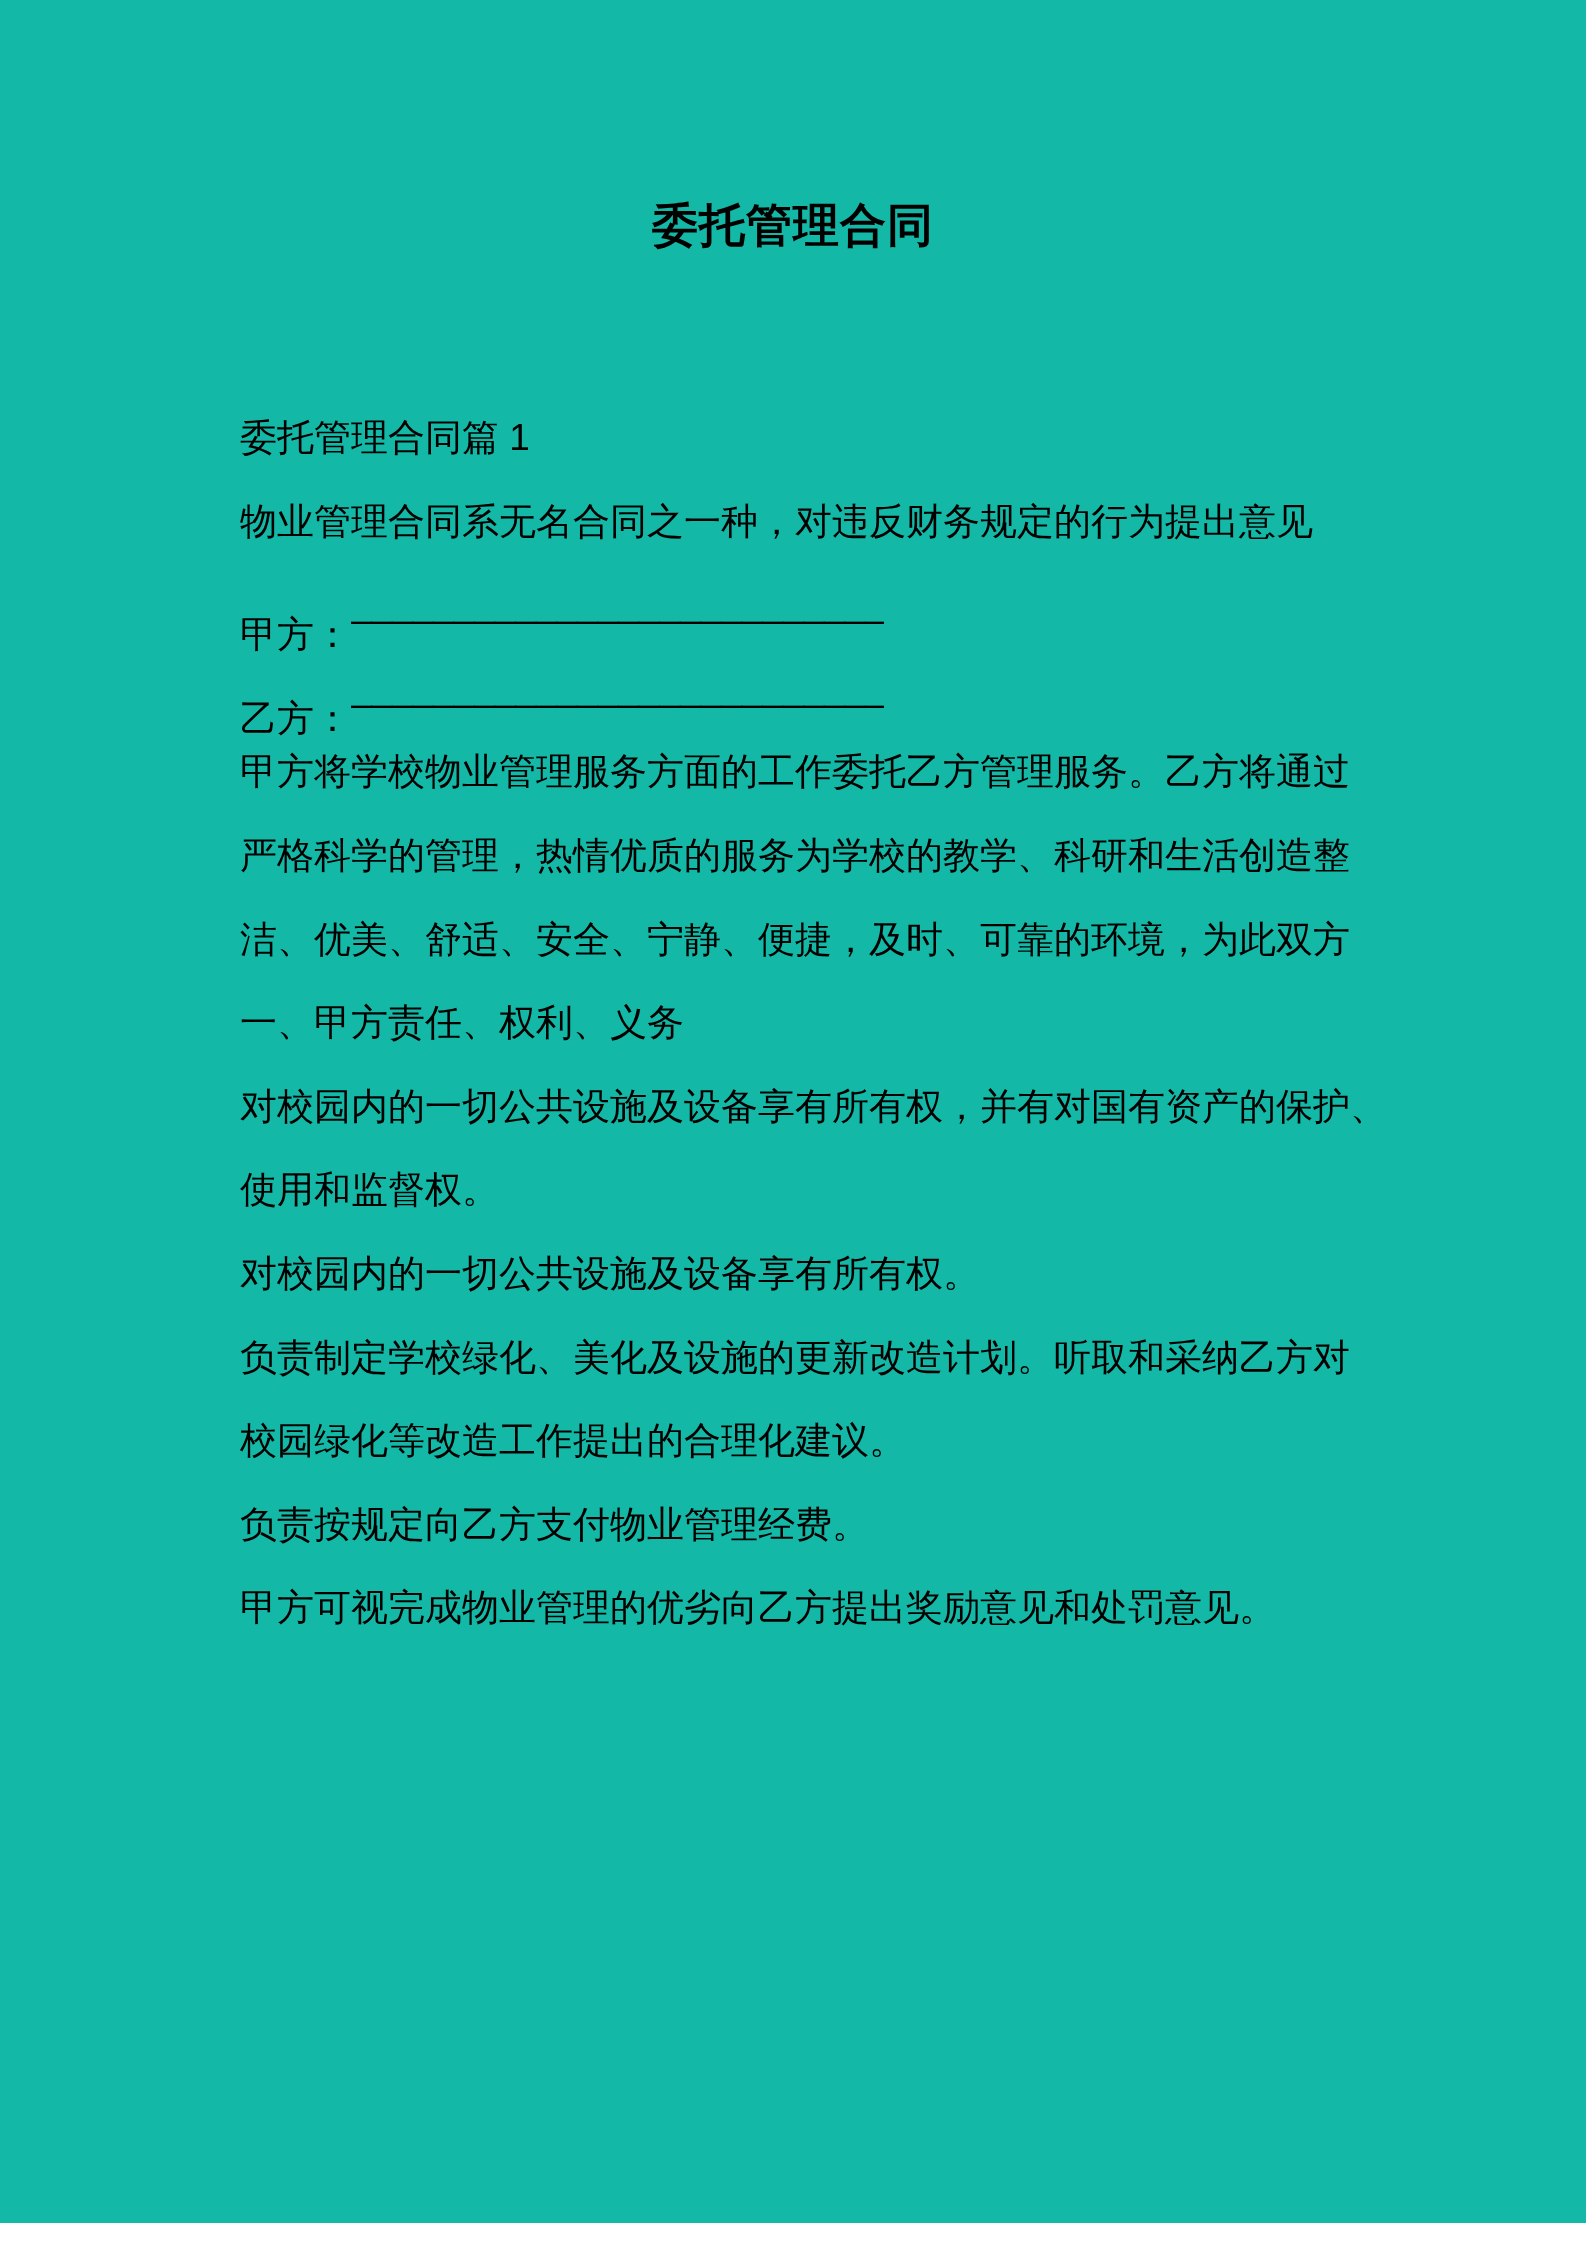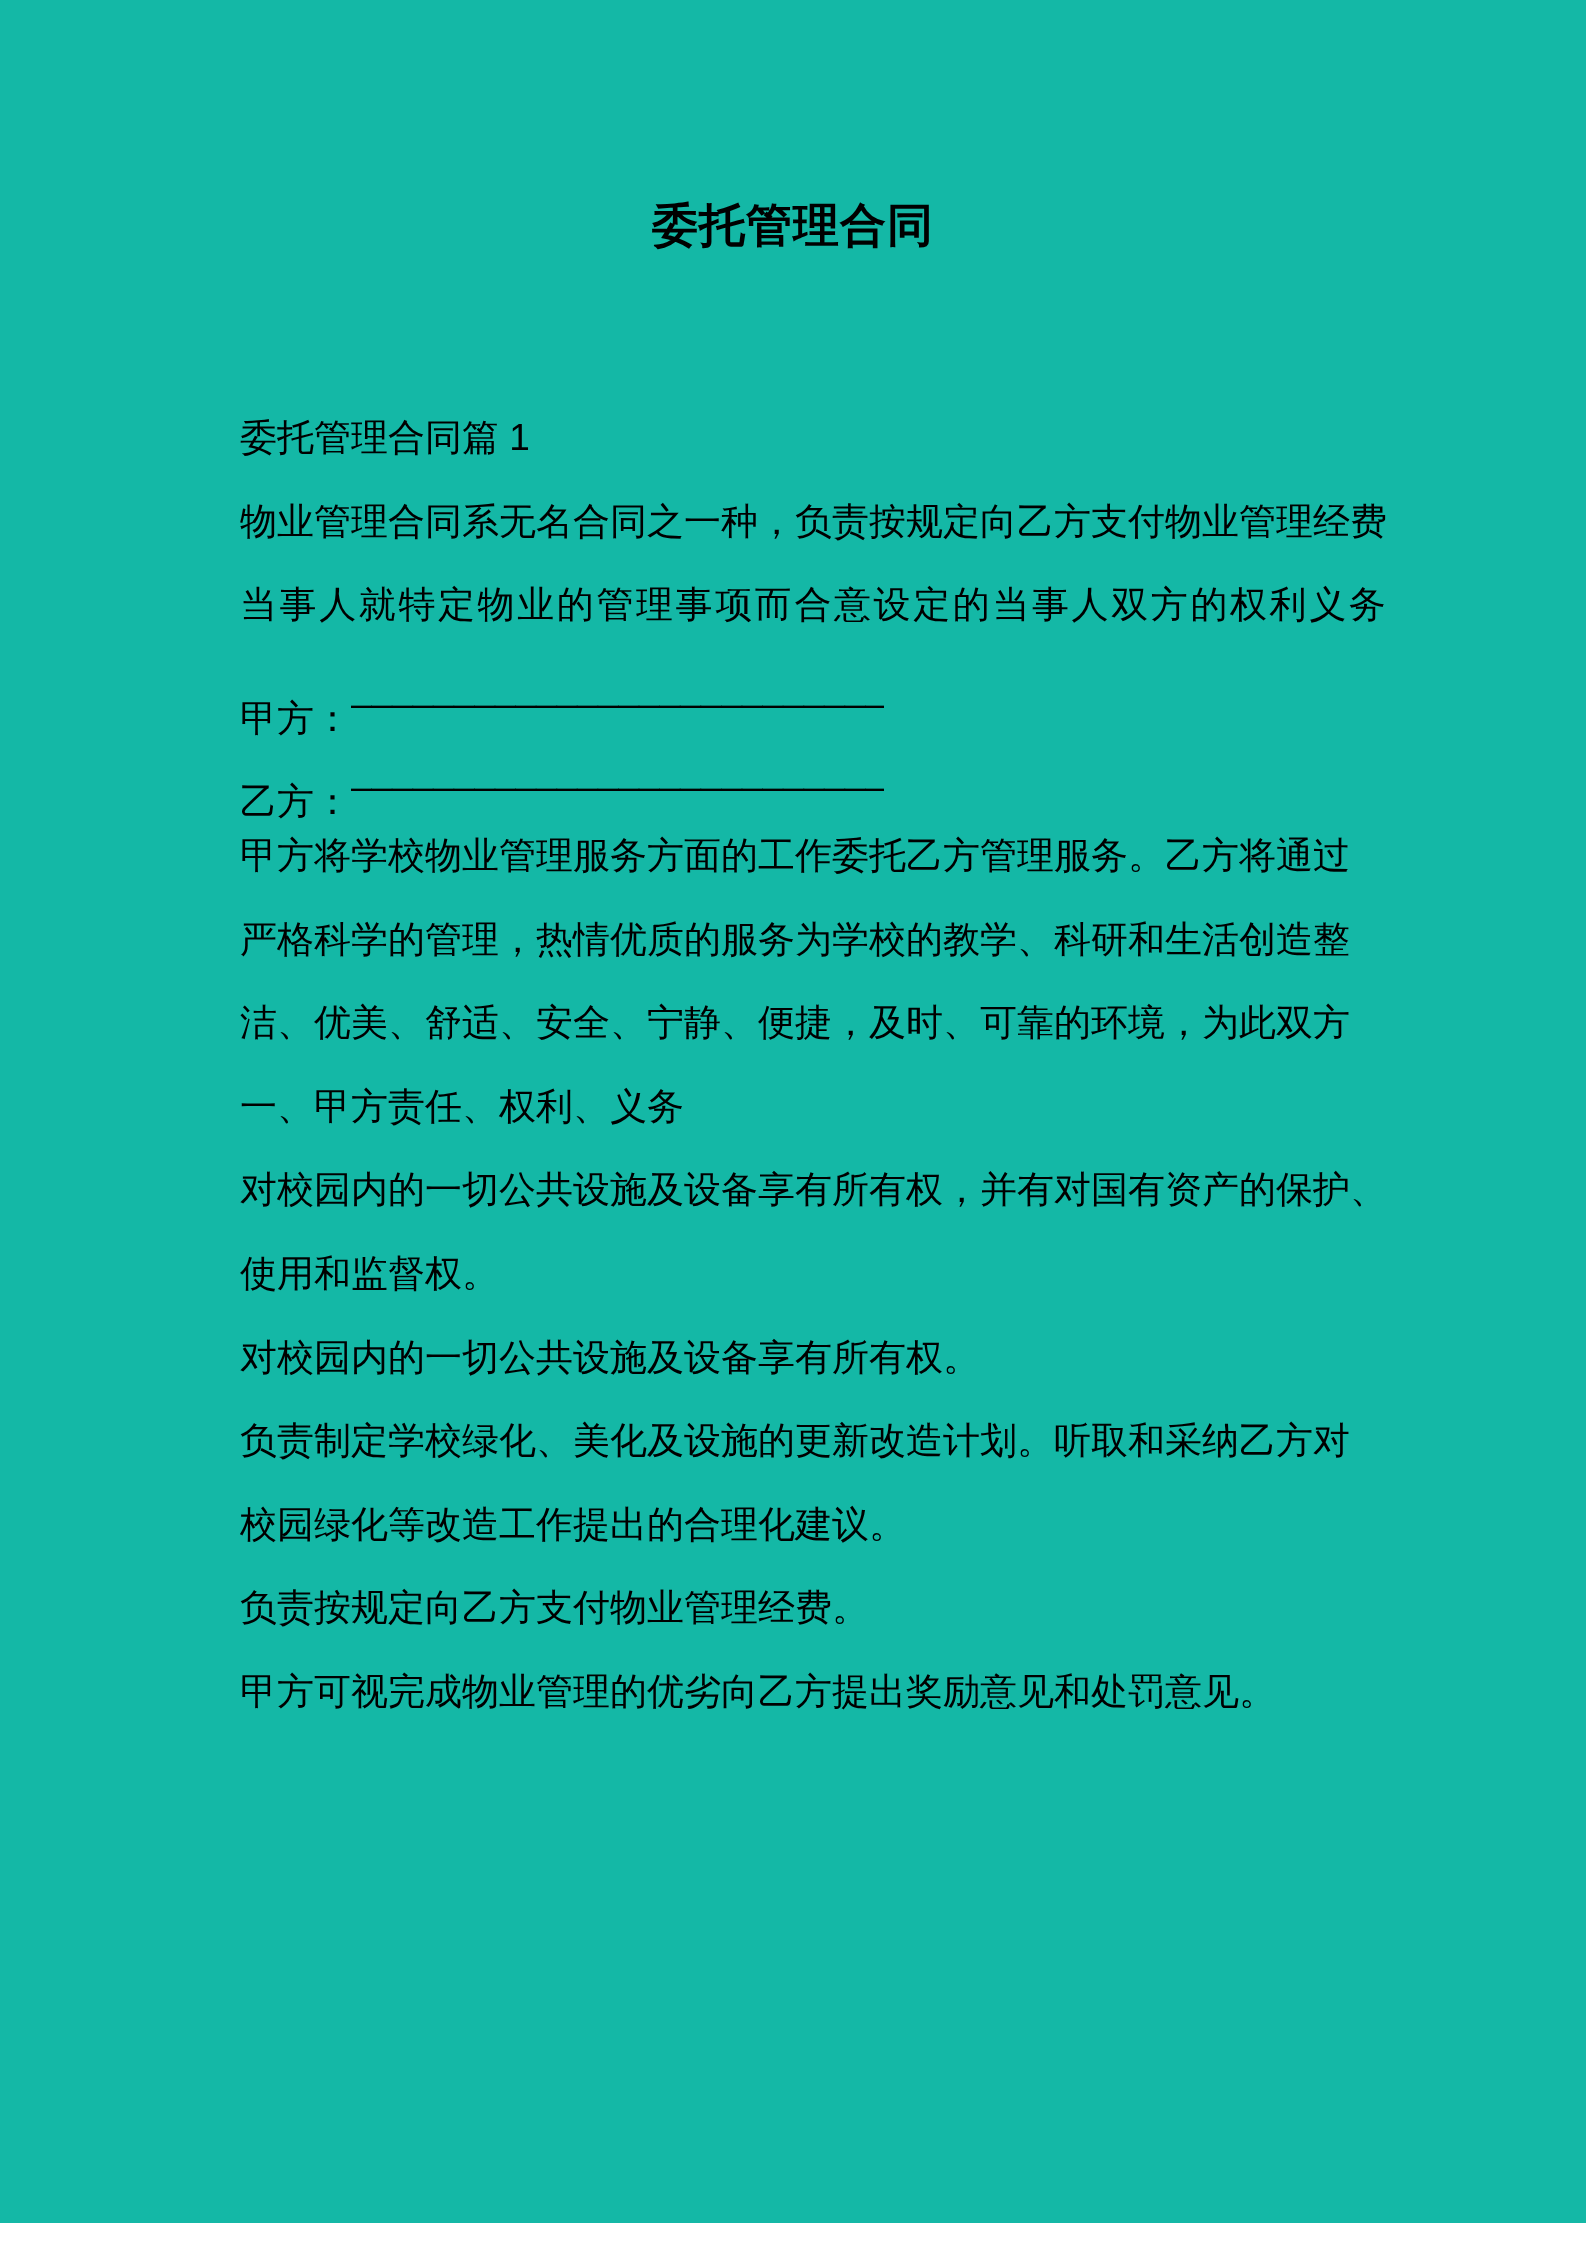--- a/index.html
+++ b/index.html
@@ -51,23 +51,22 @@
 <body>
 
 <div class="page">
 
   <div class="doc-title">委托管理合同</div>
 
   <div class="doc-body">
 
     <div class="line">委托管理合同篇 1</div>
 
-    <div class="line">物业管理合同系无名合同之一种，负责按规定向乙方支付物业管理经费</div>
+    <div class="line">物业管理合同系无名合同之一种，对违反财务规定的行为提出意见</div>
 
-    <div class="line stretch">当事人就特定物业的管理事项而合意设定的当事人双方的权利义务</div>
 
 
     <div class="line">
       <span>甲方：</span><span class="blank">__________________________________</span>
     </div>
 
     <div class="line">
       <span>乙方：</span><span class="blank">__________________________________</span>
     </div>
 

